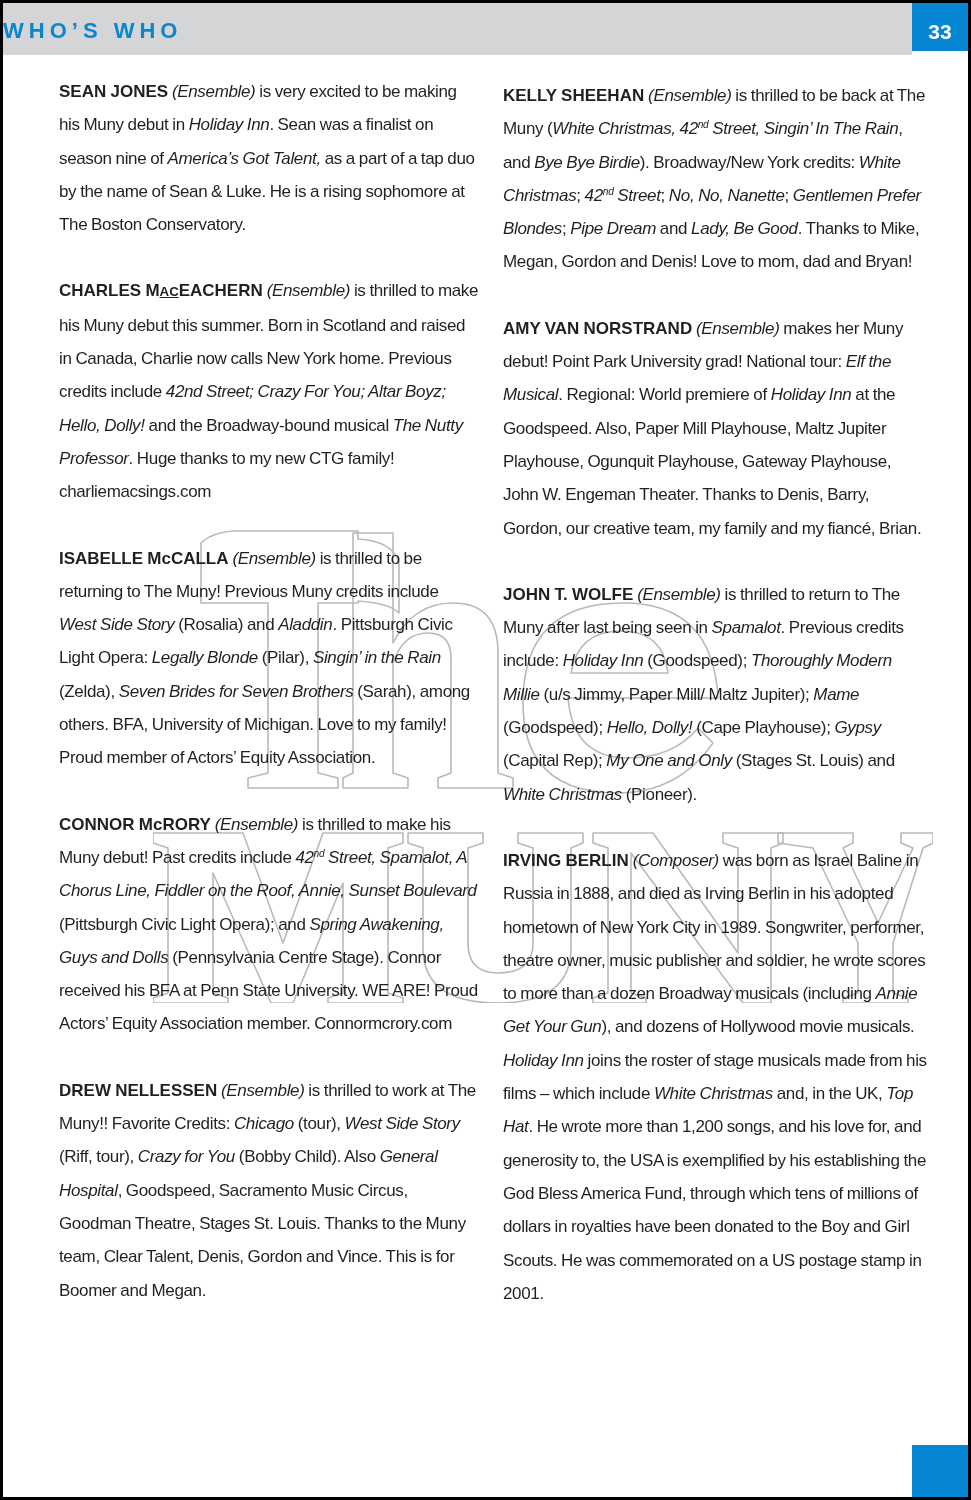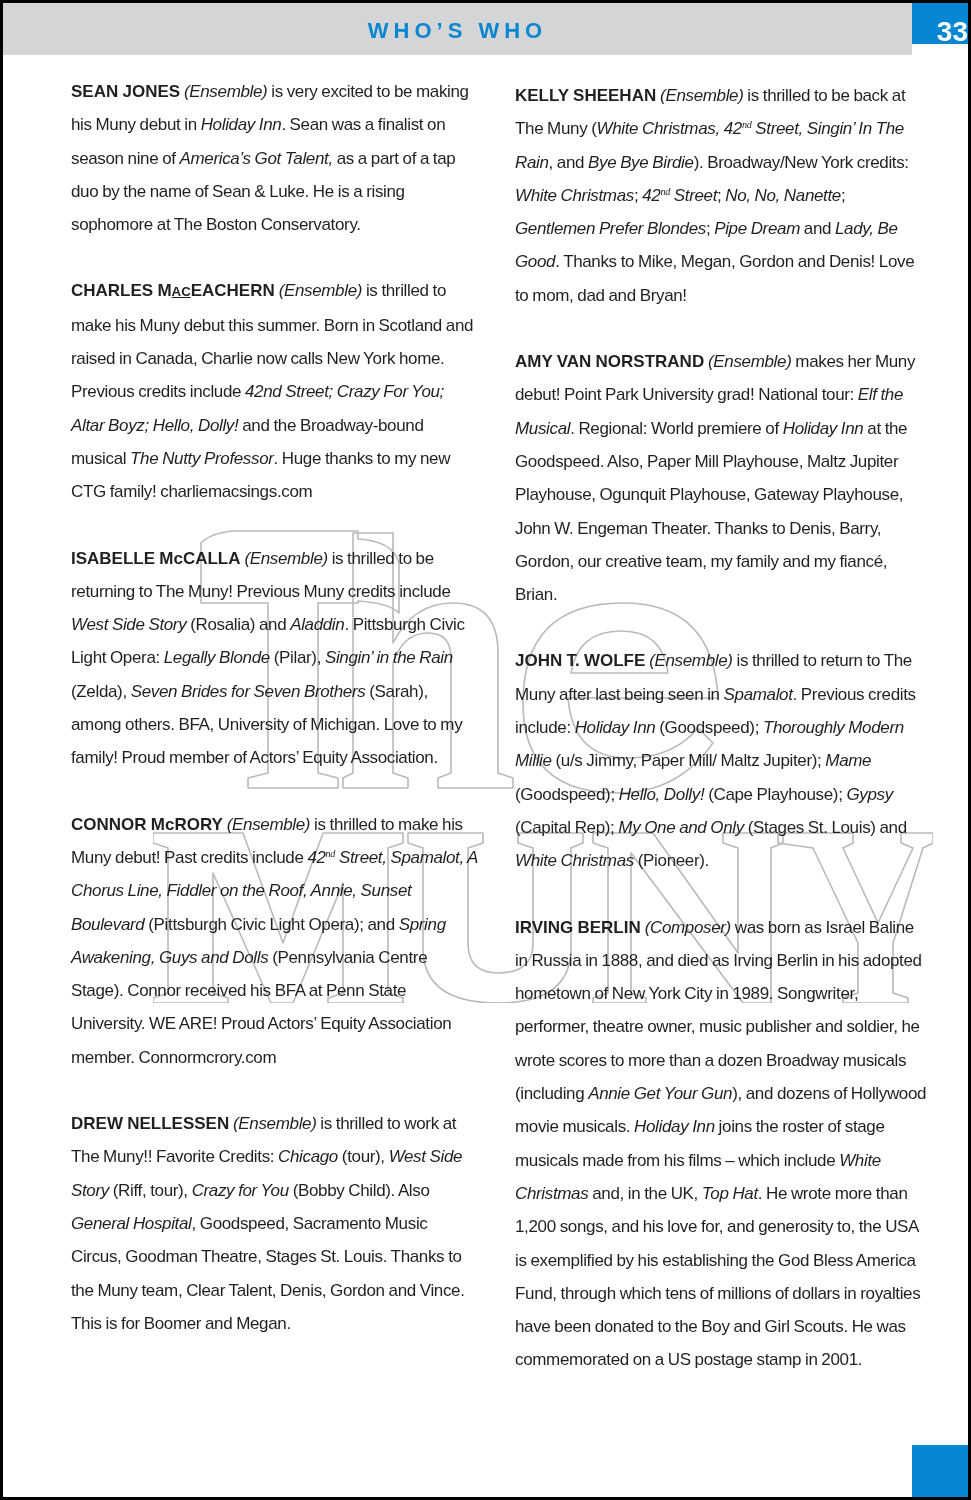--- a/index.html
+++ b/index.html
@@ -7,52 +7,52 @@
     .page {
       position: absolute; left: 3px; top: 3px; width: 965px; height: 1494px;
       background: #ffffff; overflow: hidden;
     }
     .header-bar {
       position: absolute; left: 0; top: 0; width: 909px; height: 52px;
       background: #d4d5d7;
     }
     .header-title {
       position: absolute; left: 0; top: 0; width: 909px; height: 52px;
-      line-height: 56px; text-align: center;
+      line-height: 56px; text-align: left;
       font-family: "Liberation Sans", sans-serif; font-weight: bold;
       font-size: 22px; letter-spacing: 5px; color: #0a86d1;
     }
     .page-number {
-      position: absolute; left: 909px; top: 0; width: 56px; height: 41px;
-      background: #0786d3; color: #fff; text-align: right;
+      position: absolute; left: 909px; top: 0; width: 56px; height: 48px;
+      background: #0786d3; color: #fff; text-align: center;
       font-family: "Liberation Sans", sans-serif; font-weight: bold;
-      font-size: 28px; line-height: 58px;
+      font-size: 21px; line-height: 58px;
     }
     .footer-block {
       position: absolute; left: 909px; top: 1442px; width: 56px; height: 52px;
       background: #0786d3;
     }
     .watermark {
       position: absolute; left: 150px; top: 500px; width: 780px; height: 500px;
       pointer-events: none;
     }
     .column {
       position: absolute; top: 72px;
       font-family: "Liberation Sans", sans-serif;
       font-size: 17px; line-height: 33.3px; color: #231f20;
       letter-spacing: -0.35px; word-spacing: -0.5px;
     }
     .col-left { left: 56px; width: 420px; }
     .col-right { left: 500px; width: 425px; top: 76px; }
-    .bio { margin: 0 0 33px 12px; position: relative; }
+    .bio { margin: 0 0 33px 0; position: relative; }
     .bio .name { font-weight: bold; letter-spacing: 0; }
     .bio .role { font-style: italic; }
     .bio i { font-style: italic; }
     .sc { font-size: 0.78em; text-decoration: underline; }
-    sup { font-size: 0.6em; line-height: 0; vertical-align: 0.55em; font-family: Liberation Serif, serif; }
+    sup { font-size: 0.6em; line-height: 0; vertical-align: 0.55em; }
   </style>
 </head>
 <body>
 
 <div class="page">
 
   <div class="header-bar"></div>
   <div class="header-title">WHO’S WHO</div>
   <div class="page-number">33</div>
 

